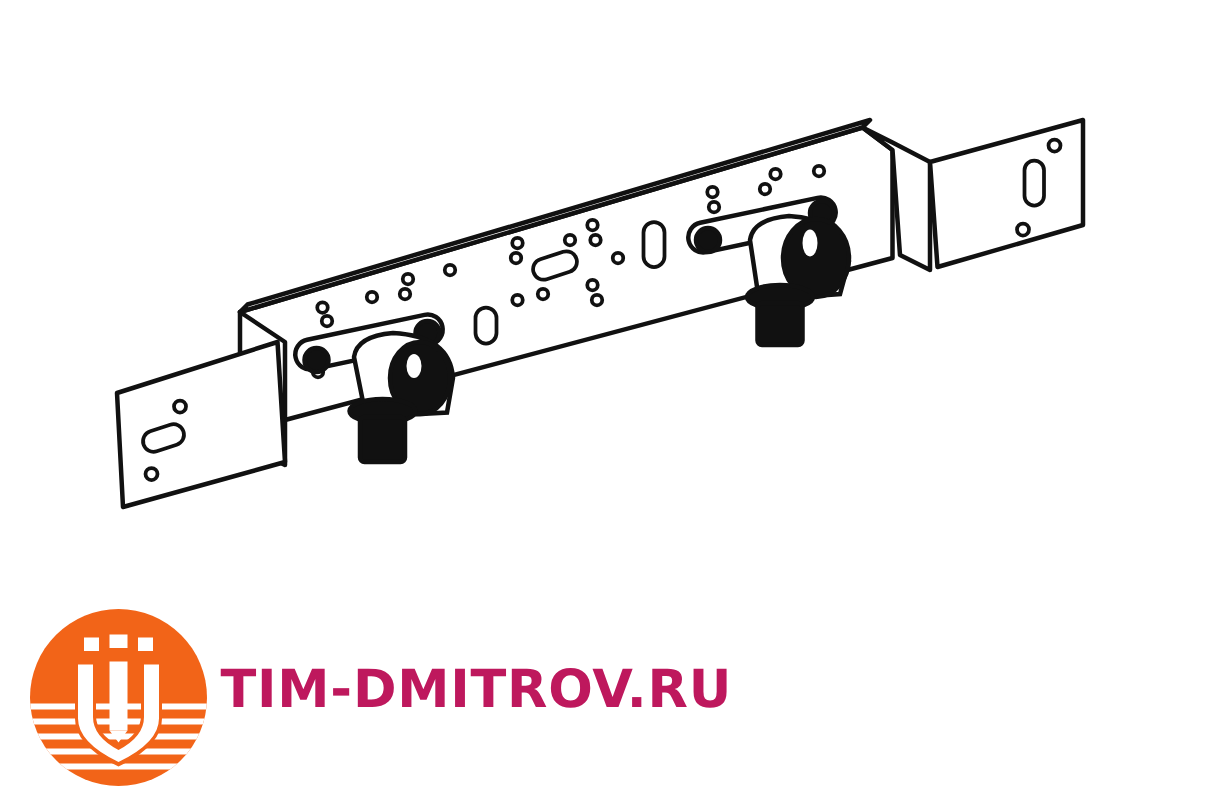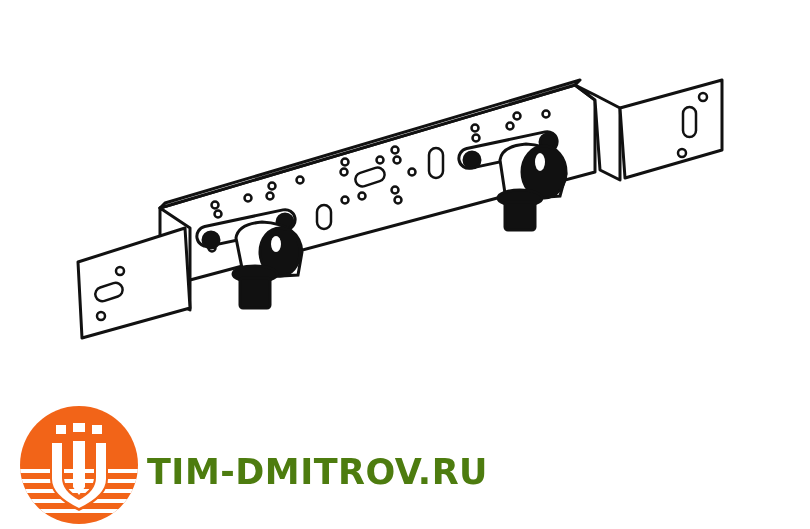--- a/index.html
+++ b/index.html
@@ -1,19 +1,19 @@
 <!DOCTYPE html>
 <html><head>
 <meta charset="utf-8">
 <style>
   html, body { margin: 0; padding: 0; background: #ffffff; }
   body { width: 810px; height: 529px; position: relative; overflow: hidden; font-family: "DejaVu Sans", sans-serif; }
   .illustration { position: absolute; left: 0; top: 0; width: 810px; height: 400px; }
   .logo { position: absolute; left: 18px; top: 405px; width: 122px; height: 120px; }
-  .brand-text { position: absolute; left: 147px; top: 452px; font-family: "DejaVu Sans", sans-serif; font-weight: bold; font-size: 35px; letter-spacing: 0.5px; color: #4d7c0f; line-height: 40px; }
+  .brand-text { position: absolute; left: 147px; top: 440px; font-family: "DejaVu Sans", sans-serif; font-weight: bold; font-size: 35px; letter-spacing: 0.5px; color: #be185d; line-height: 40px; }
 </style>
 </head>
 <body>
 
 <svg class="illustration" viewBox="0 0 810 400" xmlns="http://www.w3.org/2000/svg">
   <g fill="#fff" stroke="#111" stroke-width="3" stroke-linejoin="round">
 
     <path d="M160 208 L575 85 L595 100 L595 172 L190 280 Z"></path>
 
     <path d="M160 208 L575 85 L580 80 L165 203 Z"></path>

